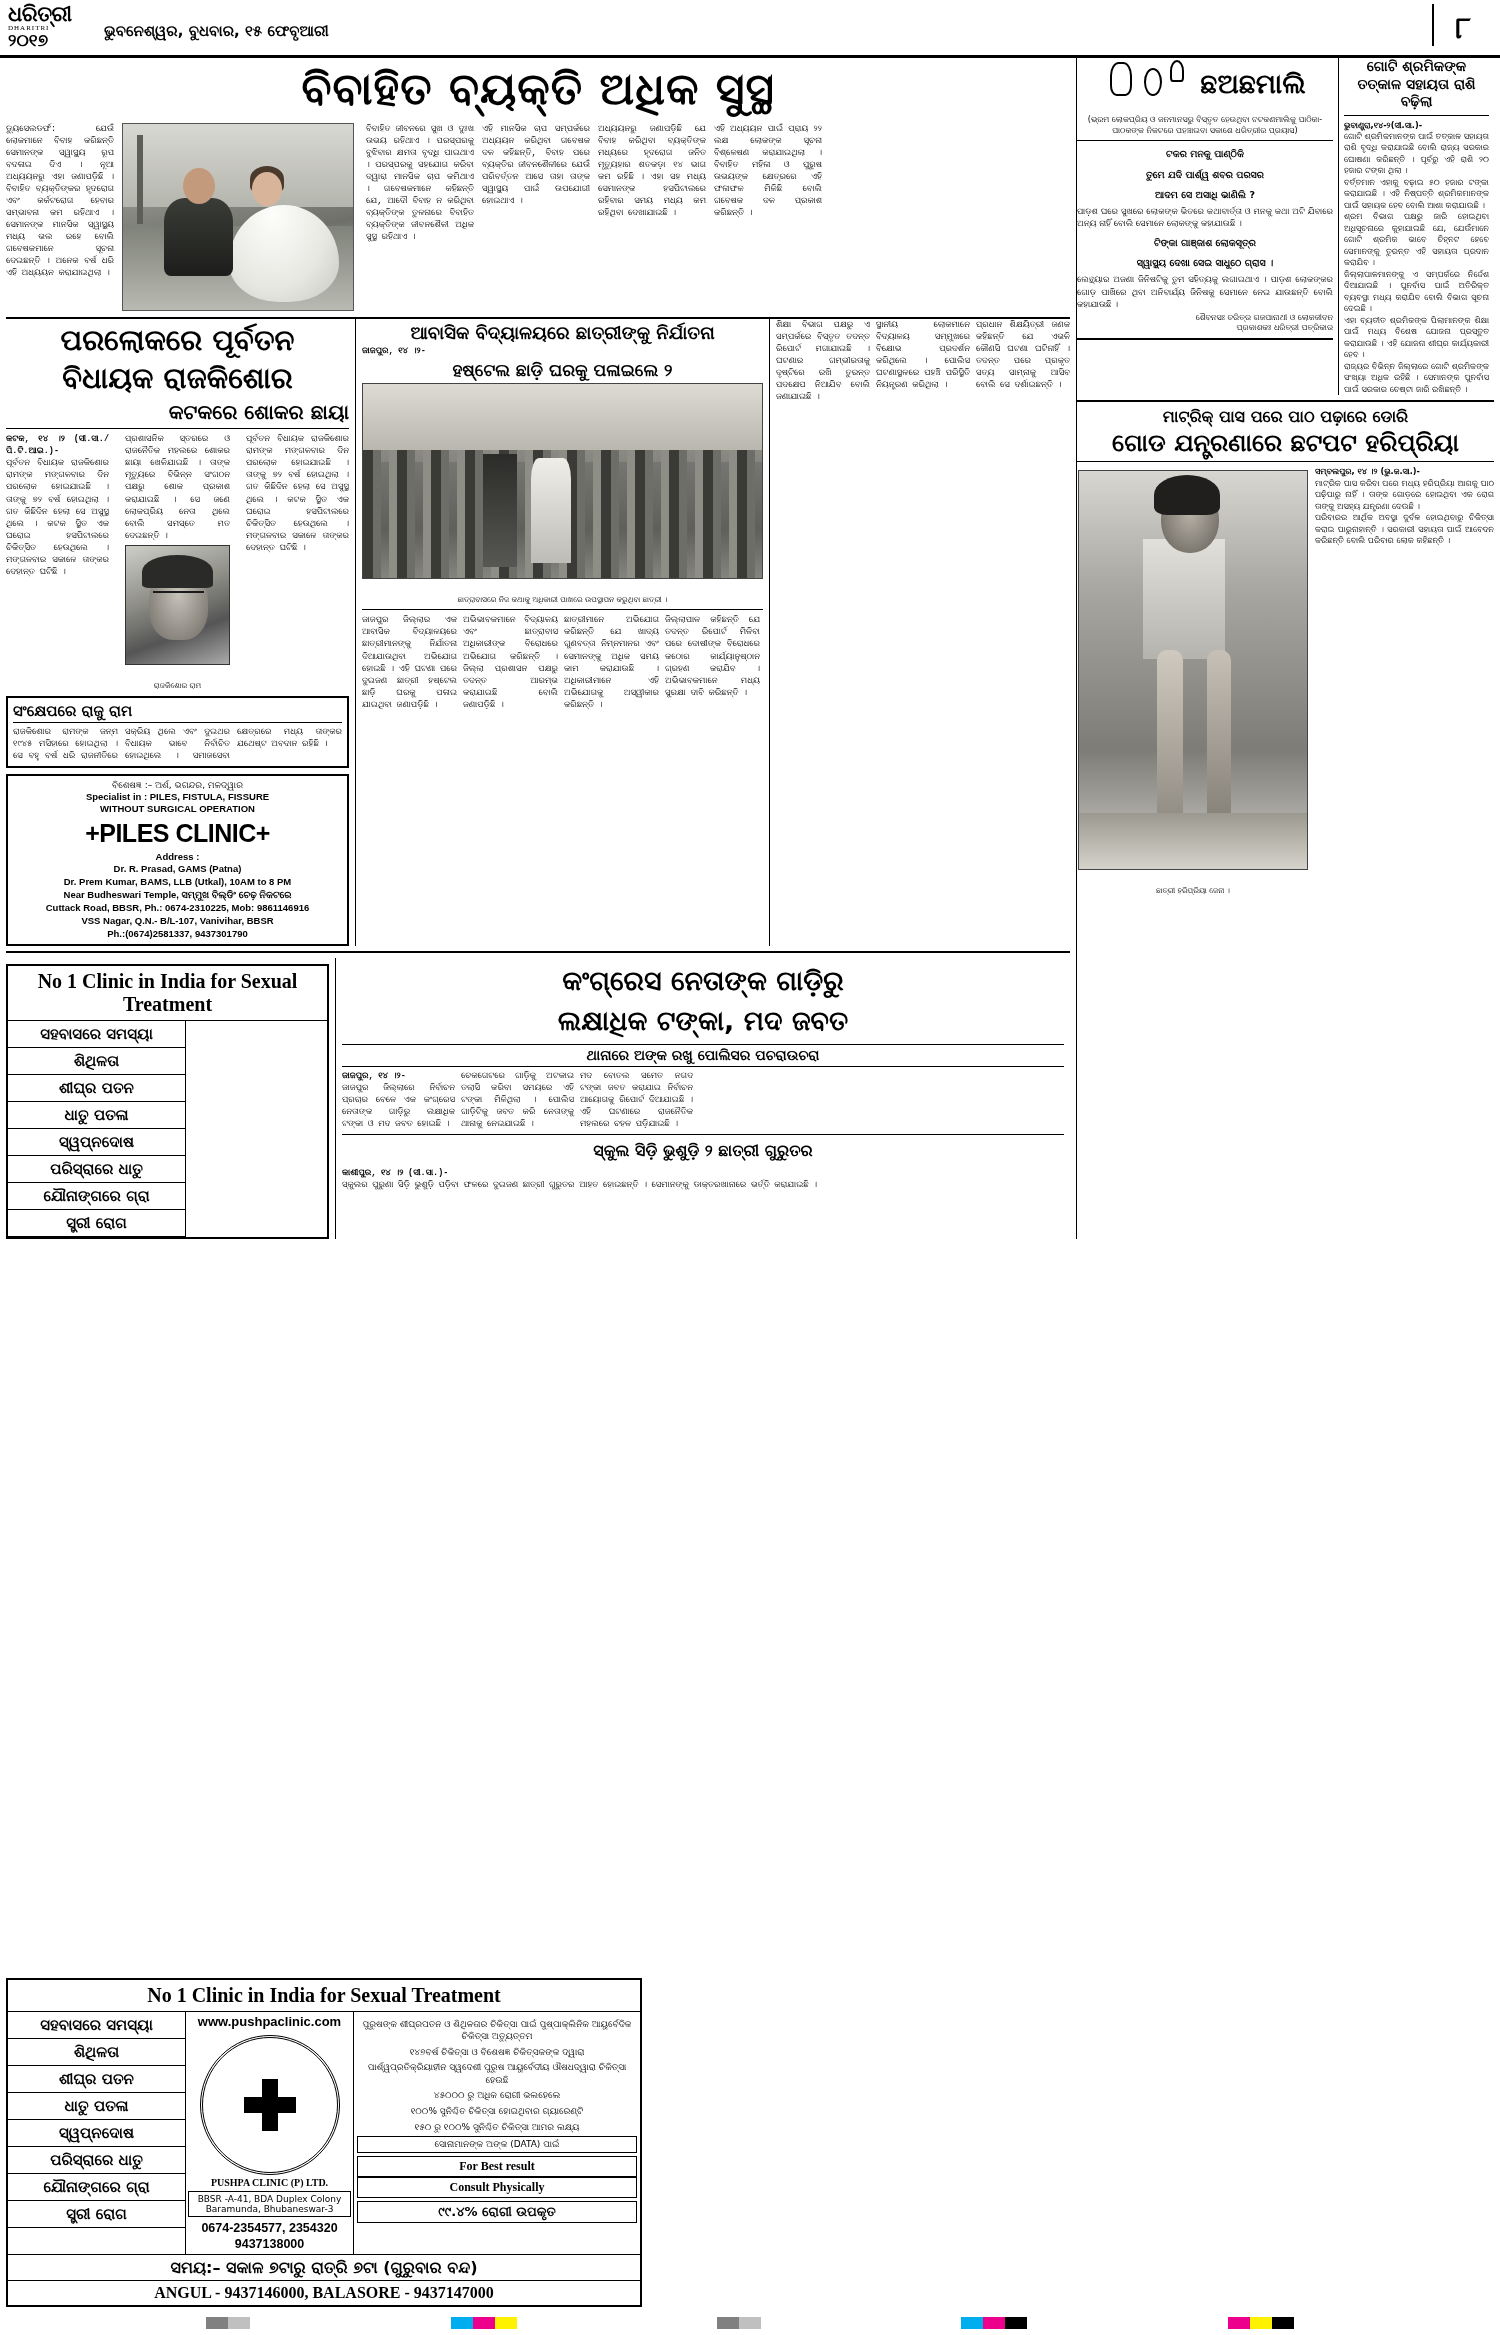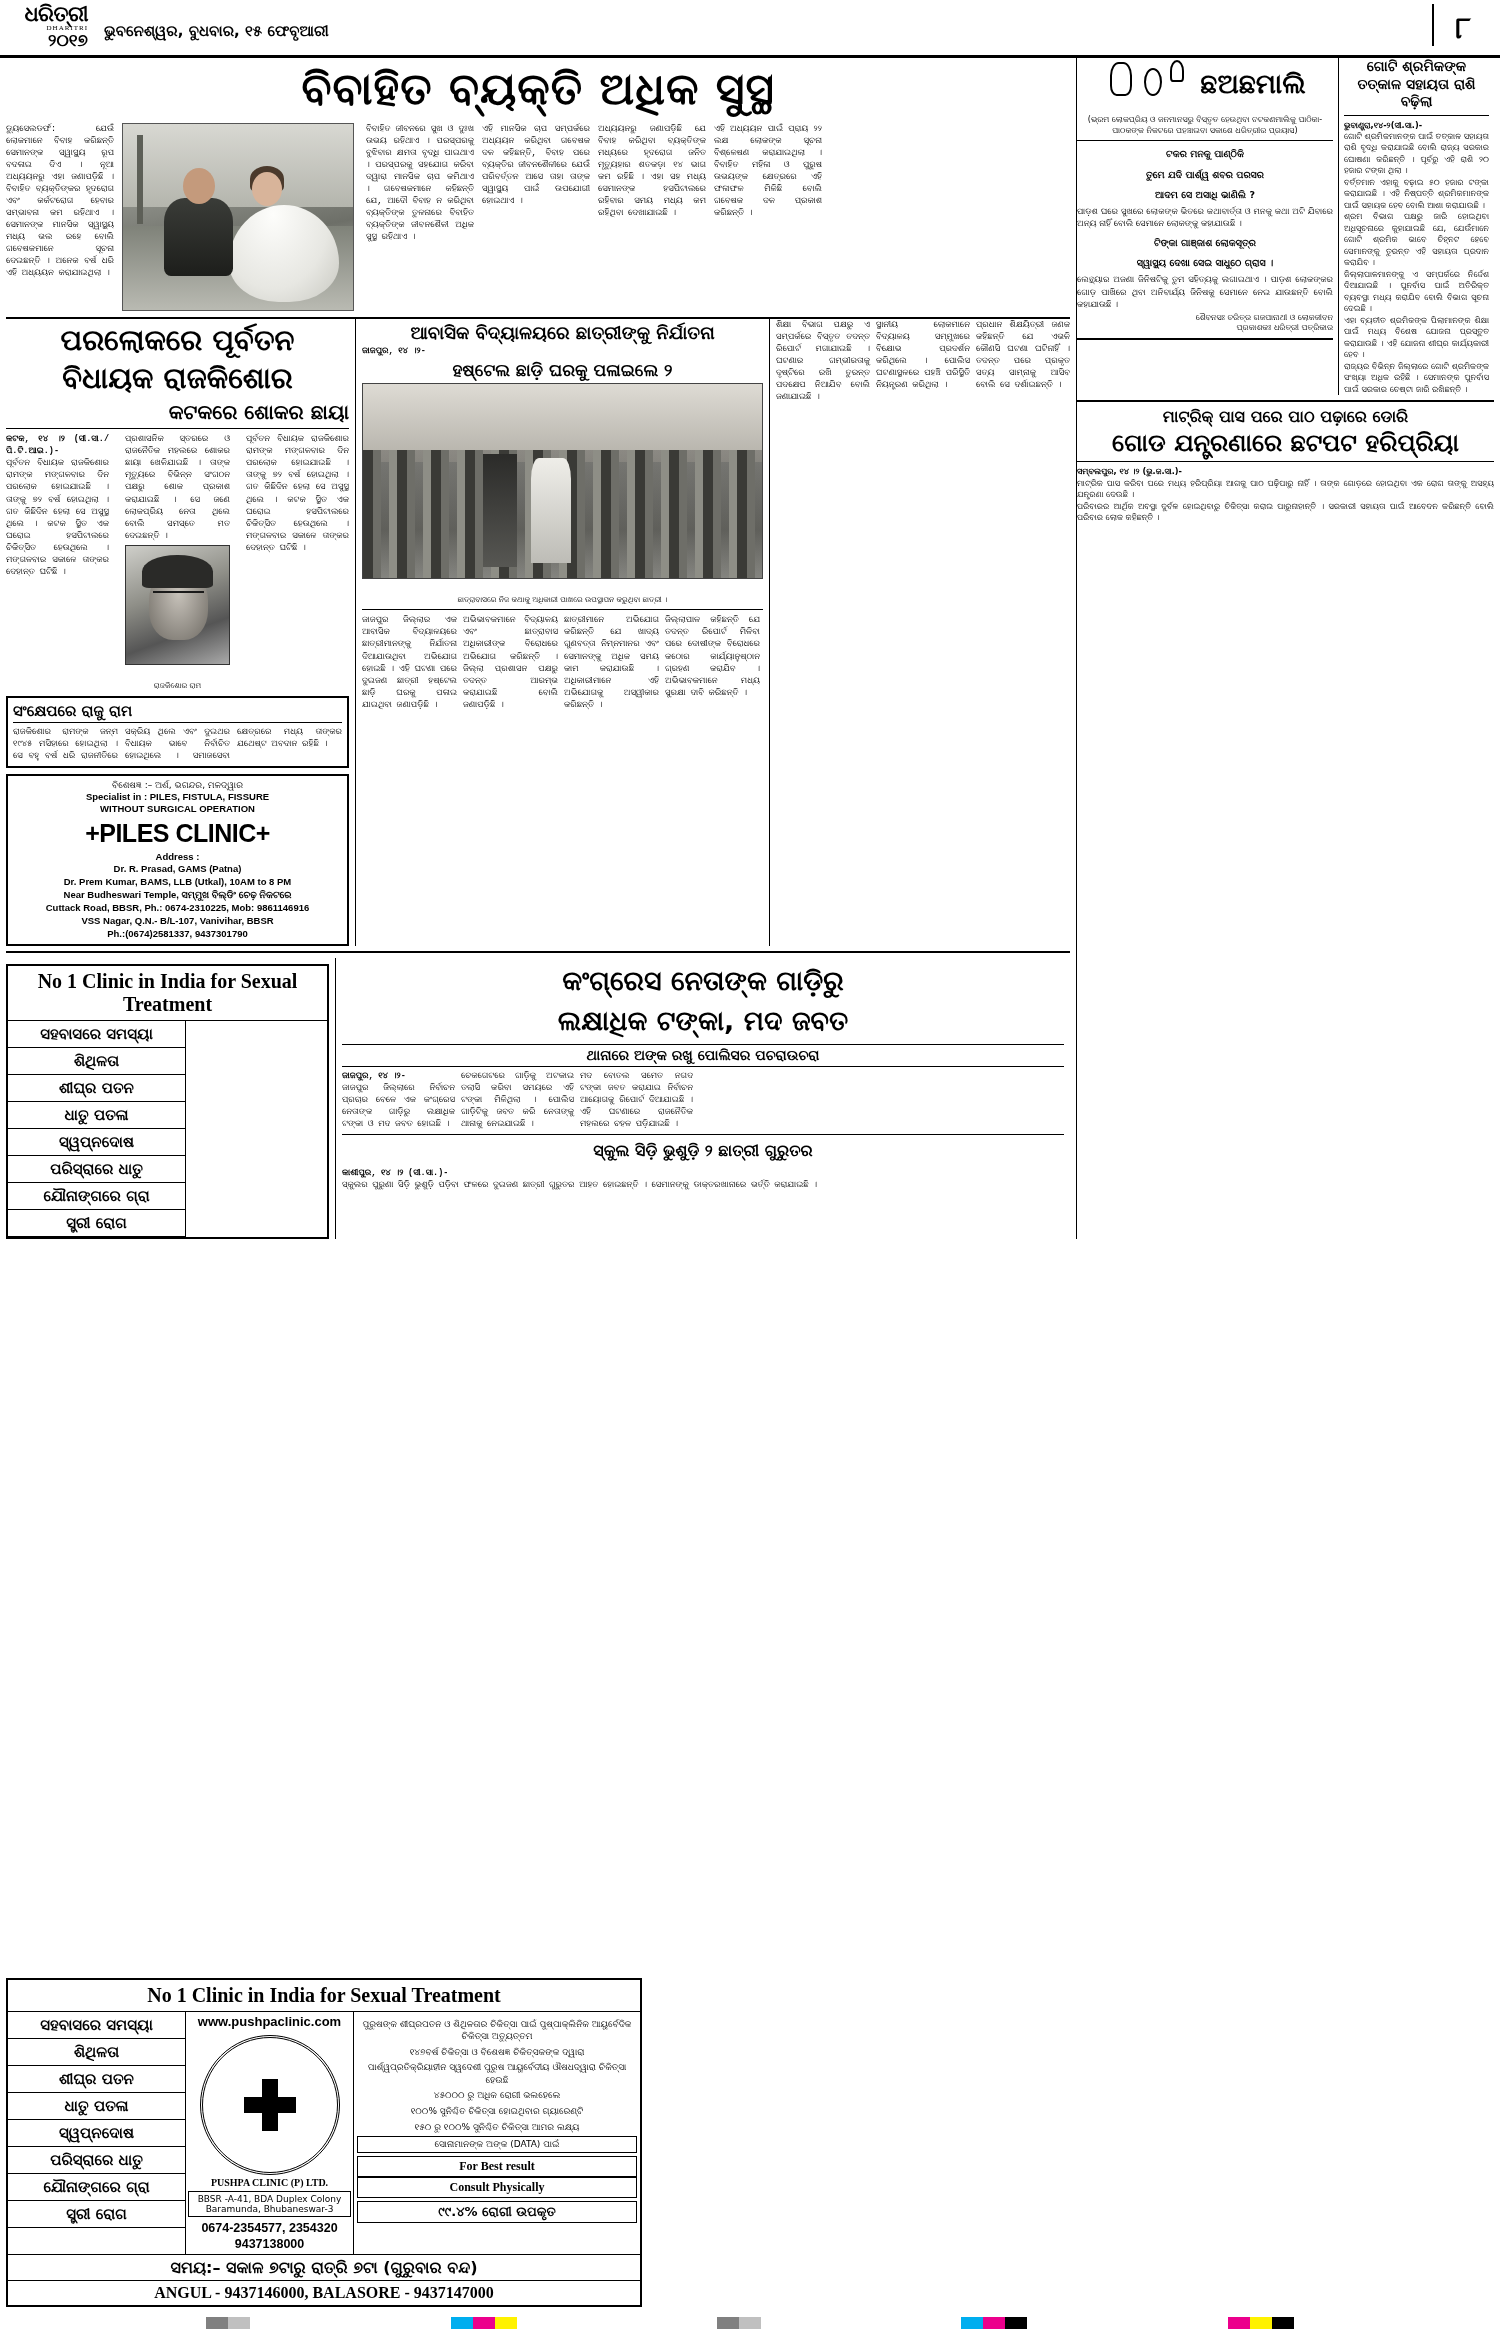--- a/index.html
+++ b/index.html
@@ -21,21 +21,21 @@
   
   .masthead {
     display: flex;
     align-items: flex-start;
     border-bottom: 3px solid #000;
     padding: 4px 8px 6px 8px;
     height: 58px;
   }
   .logo-box {
     width: 80px;
-    text-align: right;
+    text-align: left;
     line-height: 1.0;
   }
   .logo-top {
     font-family: "DejaVu Sans", sans-serif;
     font-size: 21px;
     font-weight: bold;
     letter-spacing: -0.5px;
   }
   .logo-sub {
     font-size: 7px;
@@ -441,20 +441,31 @@
           <div class="tiny-col">ରାଜ୍ୟର ବିଭିନ୍ନ ଜିଲ୍ଲାରେ ଗୋଟି ଶ୍ରମିକଙ୍କ ସଂଖ୍ୟା ଅଧିକ ରହିଛି । ସେମାନଙ୍କ ପୁନର୍ବାସ ପାଇଁ ସରକାର ଚେଷ୍ଟା ଜାରି ରଖିଛନ୍ତି ।</div>
         </div>
       </div>
 
       <div class="story6">
         <div class="rule-h"></div>
         <div class="hl1">ମାଟ୍ରିକ୍ ପାସ ପରେ ପାଠ ପଢ଼ାରେ ଡୋରି</div>
         <div class="hl2">ଗୋଡ ଯନ୍ତ୍ରଣାରେ ଛଟପଟ ହରିପ୍ରିୟା</div>
         <div class="rule-h-thin"></div>
         <div style="display:flex; gap:6px;">
+          <div style="width:232px;">
+            <div class="s6-photo">
+              <div class="girl-body"></div>
+              <div class="girl-head"></div>
+                <div class="girl-hair"></div>
+              <div class="leg1"></div>
+                <div class="leg2"></div>
+              <div class="floor"></div>
+            </div>
+            <div class="caption">ଛାତ୍ରୀ ହରିପ୍ରିୟା ଜେନା ।</div>
+          </div>
           <div style="flex:1;">
             <div class="tiny-col" style="font-weight:bold">ସମ୍ବଲପୁର, ୧୪ ।୨ (ଭୁ.ଜ.ସା.)-</div>
             <div class="tiny-col">ମାଟ୍ରିକ ପାସ କରିବା ପରେ ମଧ୍ୟ ହରିପ୍ରିୟା ଆଗକୁ ପାଠ ପଢ଼ିପାରୁ ନାହିଁ । ତାଙ୍କ ଗୋଡ଼ରେ ହୋଇଥିବା ଏକ ରୋଗ ତାଙ୍କୁ ଅସହ୍ୟ ଯନ୍ତ୍ରଣା ଦେଉଛି ।</div>
             <div class="tiny-col">ପରିବାରର ଆର୍ଥିକ ଅବସ୍ଥା ଦୁର୍ବଳ ହୋଇଥିବାରୁ ଚିକିତ୍ସା କରାଇ ପାରୁନାହାନ୍ତି । ସରକାରୀ ସହାୟତା ପାଇଁ ଆବେଦନ କରିଛନ୍ତି ବୋଲି ପରିବାର ଲୋକ କହିଛନ୍ତି ।</div>
           </div>
         </div>
       </div>
     </div>
   </div>
 

